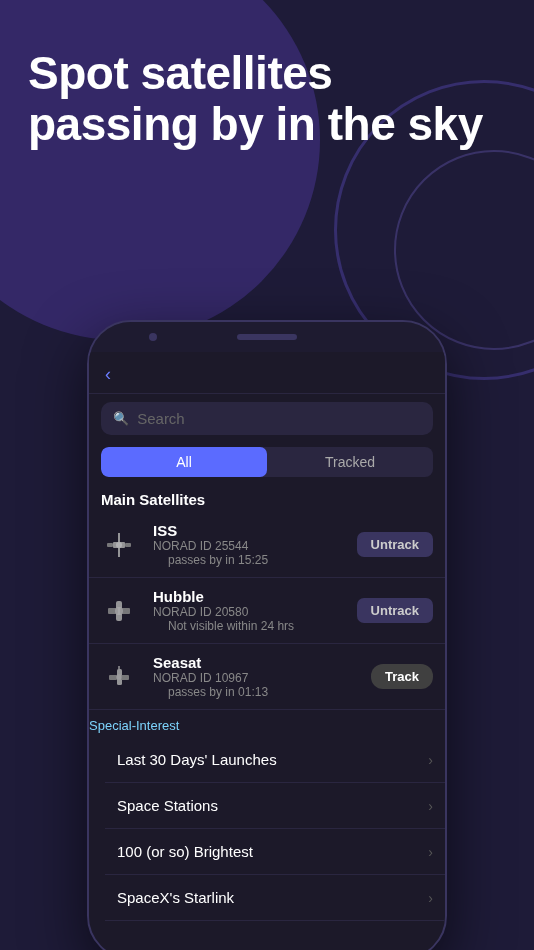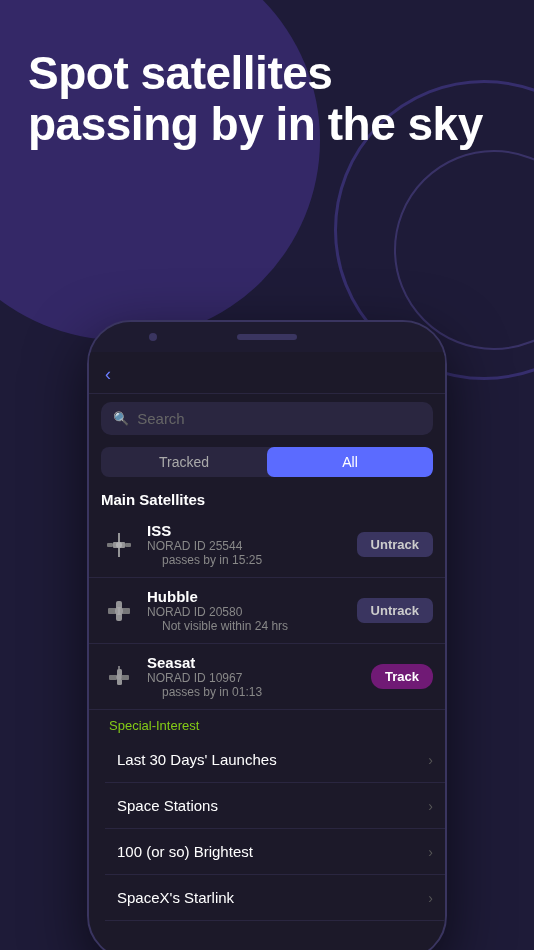--- a/index.html
+++ b/index.html
@@ -215,21 +215,21 @@
       color: #ffffff;
       font-size: 15px;
       font-weight: 600;
     }
 
     
     .satellite-item {
       padding: 10px 12px;
       display: flex;
       align-items: center;
-      gap: 10px;
+      gap: 16px;
       border-bottom: 1px solid #2a2640;
       cursor: pointer;
     }
 
     .sat-icon {
       width: 36px;
       height: 36px;
       display: flex;
       align-items: center;
       justify-content: center;
@@ -272,29 +272,29 @@
       border: none;
       margin-left: 24px;
     }
 
     .track-btn.untrack {
       background: #3a3560;
       color: #ccc;
     }
 
     .track-btn.track {
-      background: #701a75;
+      background: #404040;
       color: #ffffff;
       border-radius: 12px;
     }
 
     
     .special-header {
-      padding: 8px 20px 4px;
-      color: #84cc16;
+      padding: 8px 0 4px;
+      color: #7dd3fc;
       font-size: 13px;
       font-weight: 500;
     }
 
     
     .category-item {
       padding: 14px 12px;
       display: flex;
       align-items: center;
       justify-content: space-between;
@@ -340,22 +340,22 @@
       </div>
 
       <div class="search-container">
         <div class="search-bar">
           <span class="search-icon">🔍</span>
           <span class="search-placeholder">Search</span>
         </div>
       </div>
 
       <div class="tab-selector">
+        <div class="tab-btn active">All</div>
         <div class="tab-btn inactive">Tracked</div>
-        <div class="tab-btn active">All</div>
       </div>
 
       <div class="section-header">Main Satellites</div>
 
       <div class="satellite-item">
         <div class="sat-icon">
           <svg viewBox="0 0 32 32" fill="none">
             <line x1="16" y1="4" x2="16" y2="28" stroke="#aaa" stroke-width="2"></line>
             <line x1="4" y1="16" x2="28" y2="16" stroke="#aaa" stroke-width="2"></line>
             <rect x="10" y="13" width="12" height="6" rx="1" fill="#aaa"></rect>

